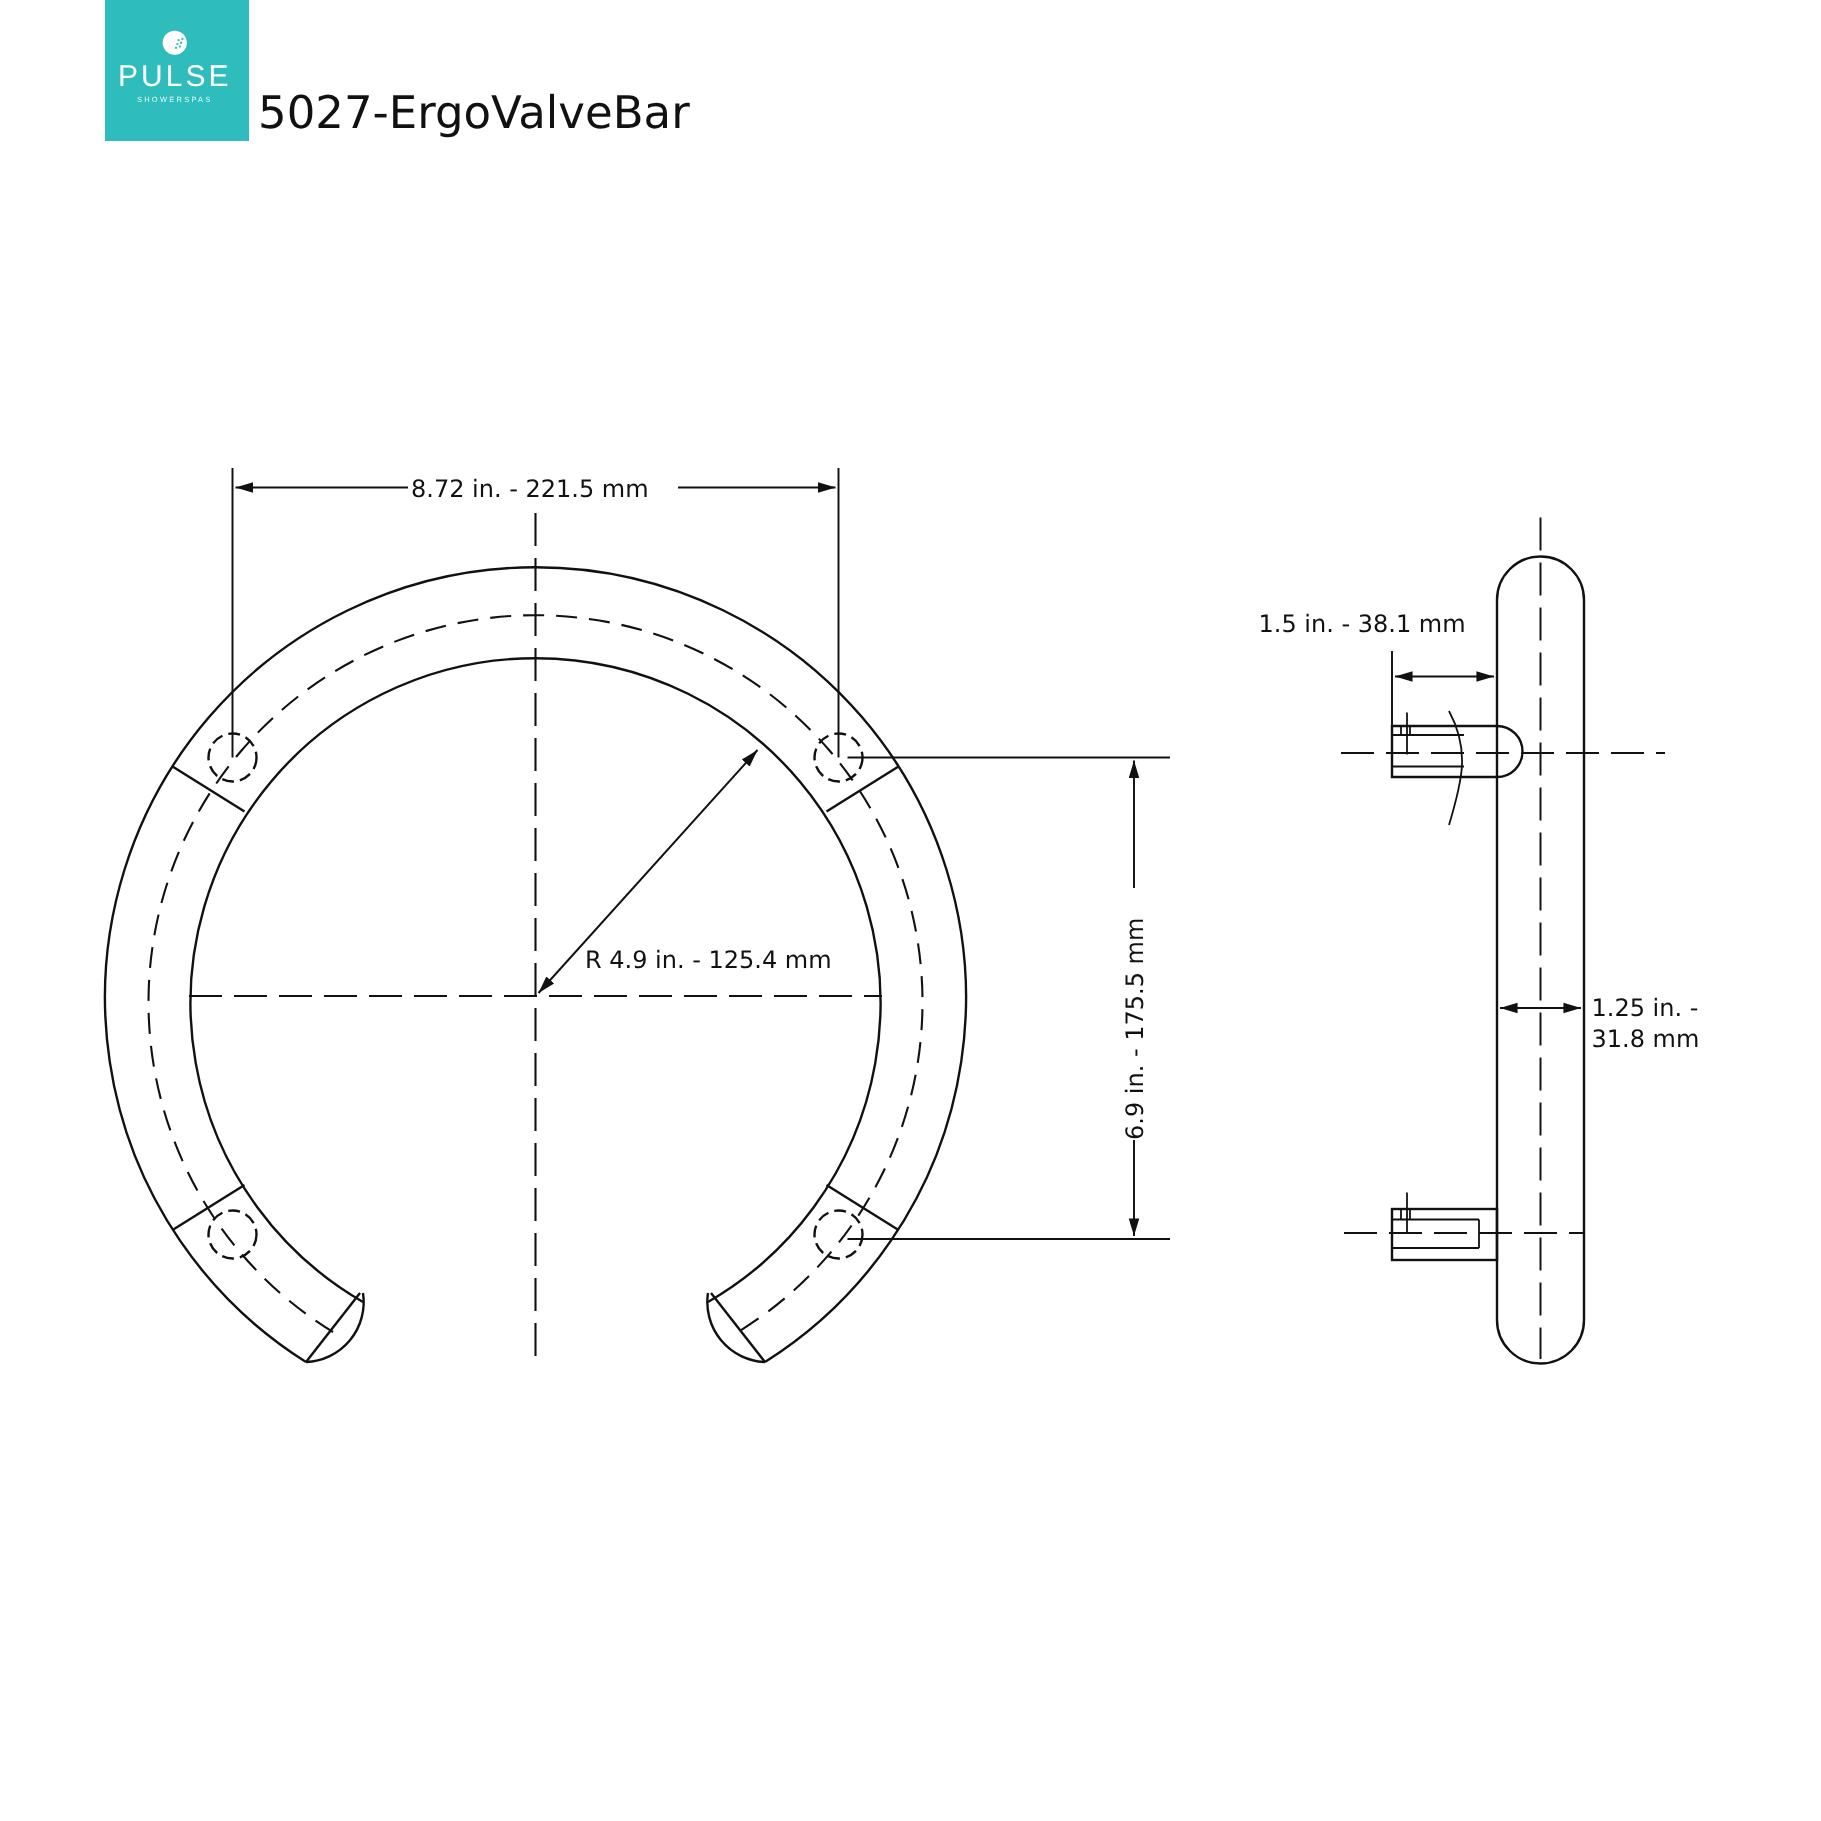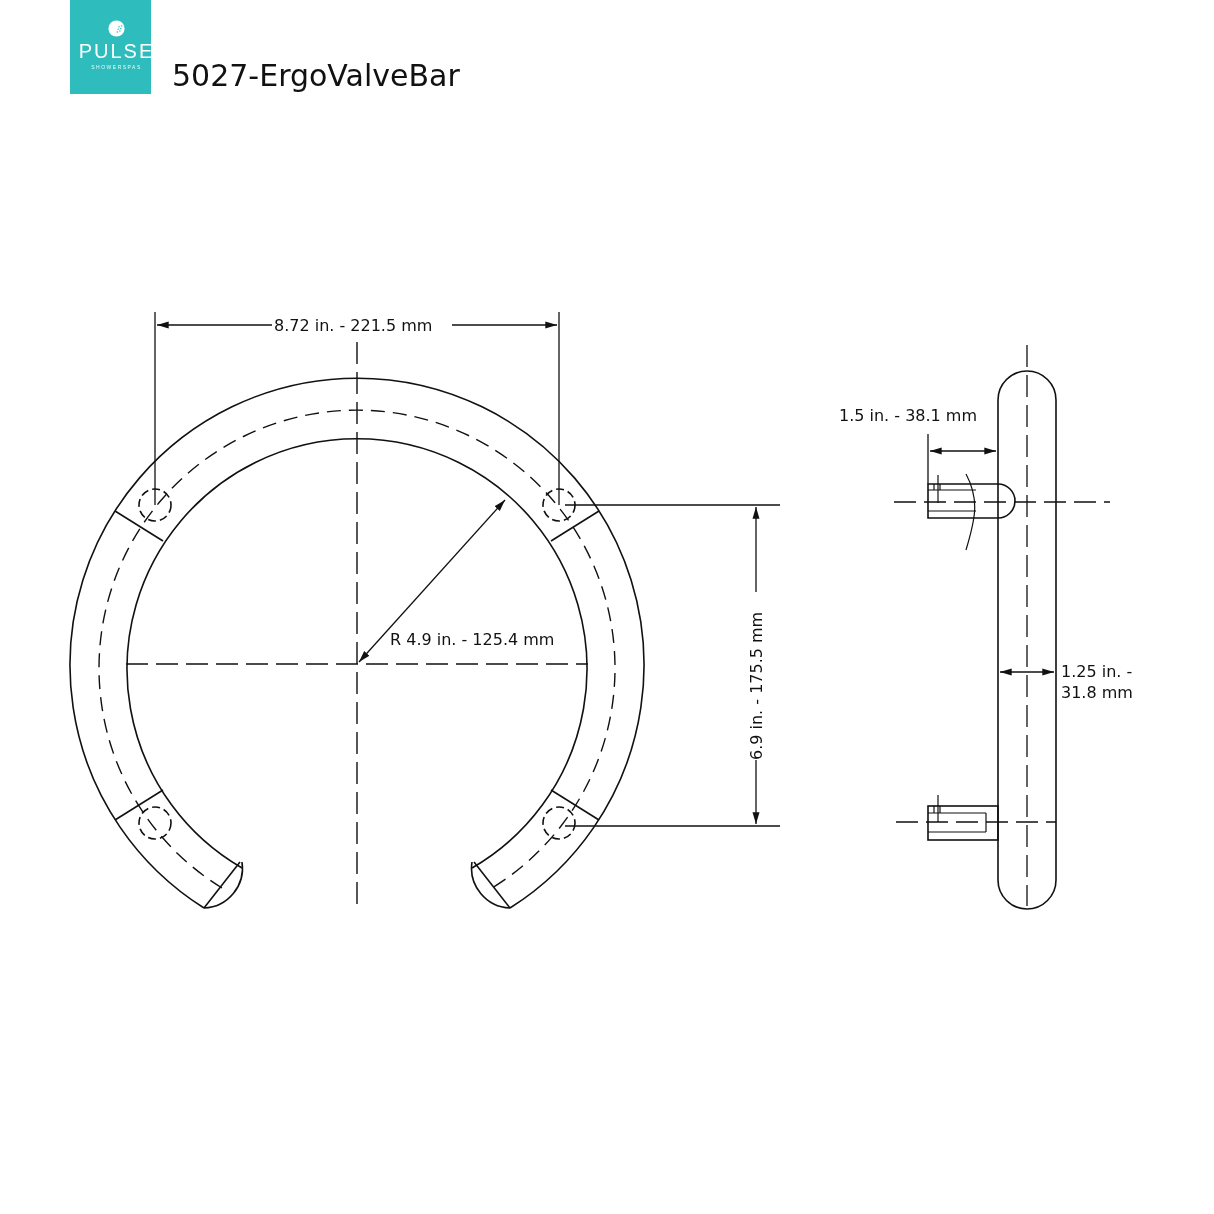--- a/index.html
+++ b/index.html
@@ -1,17 +1,17 @@
 <!DOCTYPE html>
 <html><head>
 <meta charset="utf-8">
 <style>
   html, body { margin:0; padding:0; background:#ffffff; }
   body { width:1214px; height:1214px; position:relative; overflow:hidden; font-family:"DejaVu Sans", sans-serif; }
-  .logo { position:absolute; left:70px; top:0; width:81px; height:94px; background:#2ebdbc; }
+  .logo { position:absolute; left:70px; top:0; width:96px; height:94px; background:#2ebdbc; }
   .logo-brand { position:absolute; left:0; width:93px; top:40px; text-align:center; color:#fff; font-family:"Liberation Sans", sans-serif; font-size:20px; letter-spacing:2px; }
   .logo-sub { position:absolute; left:0; width:93px; top:64px; text-align:center; color:#e8fbfb; font-family:"Liberation Sans", sans-serif; font-size:5px; letter-spacing:1.5px; }
   .logo-icon { position:absolute; left:38px; top:20px; width:17px; height:17px; }
   .title { position:absolute; left:172px; top:58px; font-size:30px; color:#111; font-family:"DejaVu Sans", sans-serif; }
   svg.drawing { position:absolute; left:0; top:0; }
   .dim-text { font-family:"DejaVu Sans", sans-serif; font-size:16px; fill:#111; }
 </style>
 </head>
 <body>
 

